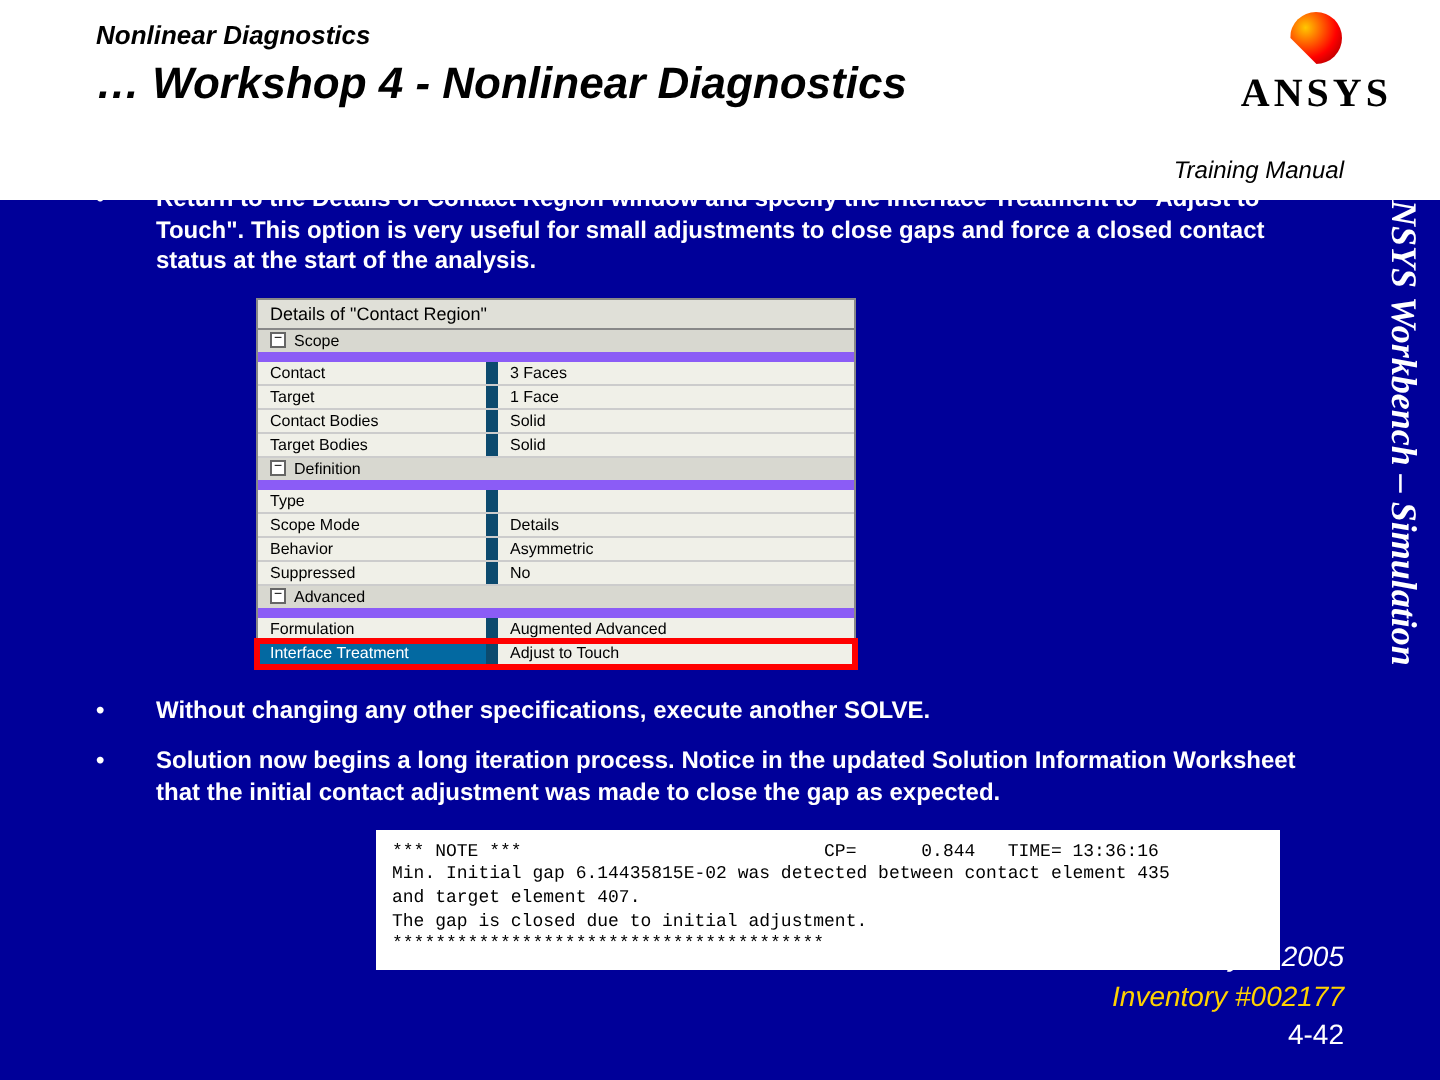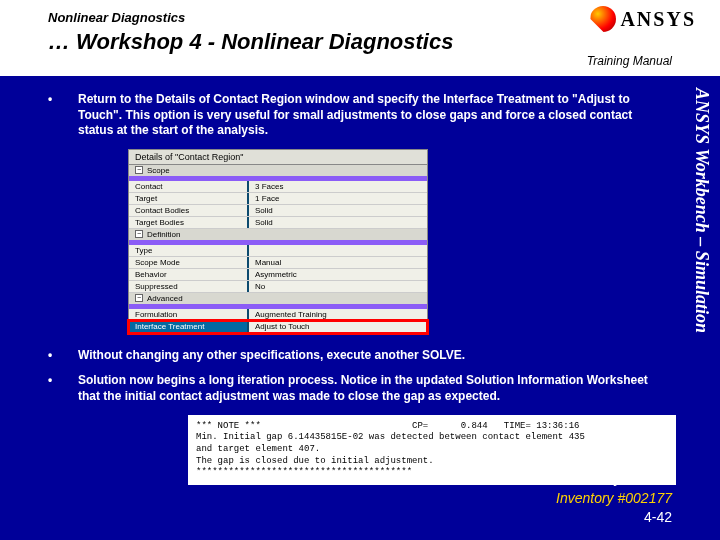--- a/index.html
+++ b/index.html
@@ -7,21 +7,21 @@
   body {
     background: #000099;
     color: #fff;
     font-family: Arial, Helvetica, sans-serif;
     position: relative;
     overflow: hidden;
   }
   .header-band {
     position: absolute;
     top: 0; left: 0; right: 0;
-    height: 76px;
+    height: 100px;
     background: #ffffff;
     padding: 10px 72px 4px 48px;
   }
   .topic {
     font-weight: bold;
     font-style: italic;
     font-size: 13px;
     color: #000;
   }
   .title-row {
@@ -44,20 +44,21 @@
     font-style: italic;
     font-size: 12px;
     color: #000;
   }
   .logo {
     position: absolute;
     top: 6px; right: 24px;
     display: flex;
     align-items: center;
     gap: 4px;
+    flex-direction: column;
   }
   .logo-swoosh {
     width: 26px; height: 26px;
     border-radius: 50%;
     background: radial-gradient(circle at 30% 30%, #ffc800 0%, #ff0000 60%, #880000 100%);
     clip-path: polygon(0 0, 100% 0, 100% 100%, 50% 100%, 0 50%);
   }
   .logo-text {
     font-family: "Times New Roman", serif;
     font-size: 20px;
@@ -128,37 +129,37 @@
     text-align: center;
     background: #fff;
   }
   .row {
     display: flex;
     border-bottom: 1px solid #ccc;
   }
   .row .k {
     flex: 0 0 120px;
     padding: 1px 6px;
-    border-right: 2px solid #0c4a6e;
+    border-right: 6px solid #0c4a6e;
   }
   .row .v {
     flex: 1;
     padding: 1px 6px;
   }
   .highlight-k {
     background: #0369a1;
     color: #fff;
   }
   .highlight-box {
     outline: 3px solid #ff0000;
     outline-offset: -1px;
   }
   .solver-panel {
     margin: 6px 0 0 140px;
-    width: 488px;
+    width: 452px;
     background: #fff;
     color: #000;
     font-family: "Courier New", monospace;
     font-size: 9px;
     font-weight: normal;
     padding: 6px 8px;
     line-height: 1.3;
     white-space: pre;
   }
   .footer {
@@ -224,38 +225,38 @@
 
     <div class="section-head">
       <span class="toggle">−</span>
       <span>Definition</span>
     </div>
     <div class="row">
         <div class="k">Type</div>
       </div>
     <div class="row">
         <div class="k">Scope Mode</div>
-        <div class="v">Manual</div>
+        <div class="v">Details</div>
       </div>
     <div class="row">
         <div class="k">Behavior</div>
         <div class="v">Asymmetric</div>
       </div>
     <div class="row">
         <div class="k">Suppressed</div>
         <div class="v">No</div>
       </div>
 
     <div class="section-head">
       <span class="toggle">−</span>
       <span>Advanced</span>
     </div>
     <div class="row">
         <div class="k">Formulation</div>
-        <div class="v">Augmented Training</div>
+        <div class="v">Augmented Advanced</div>
       </div>
     <div class="row highlight-box">
       <div class="k highlight-k">Interface Treatment</div>
       <div class="v">Adjust to Touch</div>
     </div>
   </div>
 
   <div class="bullet">
     <div class="dot">•</div>
     <div class="txt">Without changing any other specifications, execute another SOLVE.</div>

